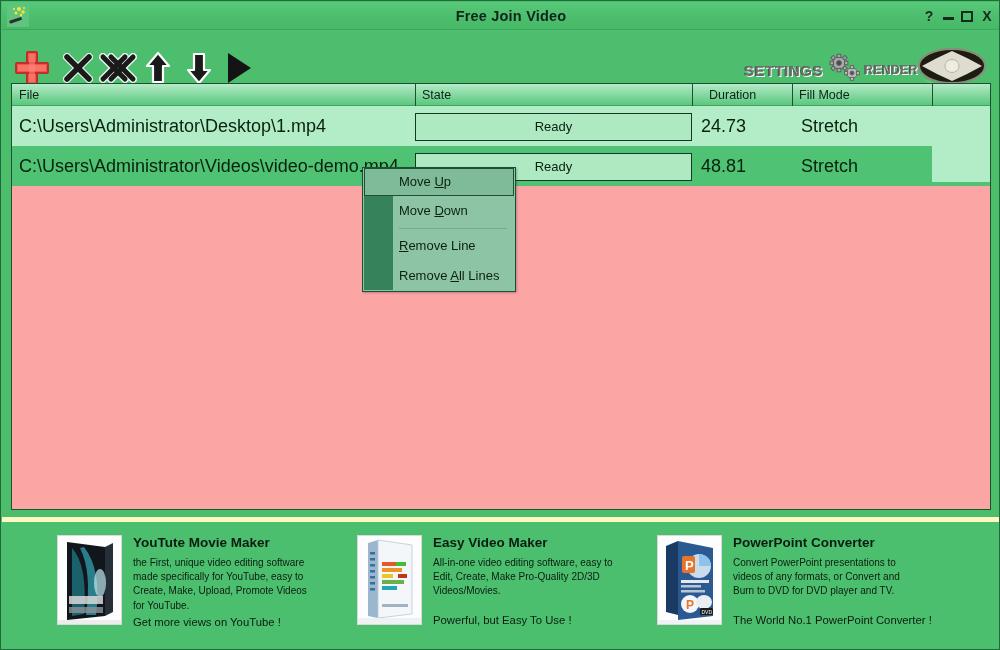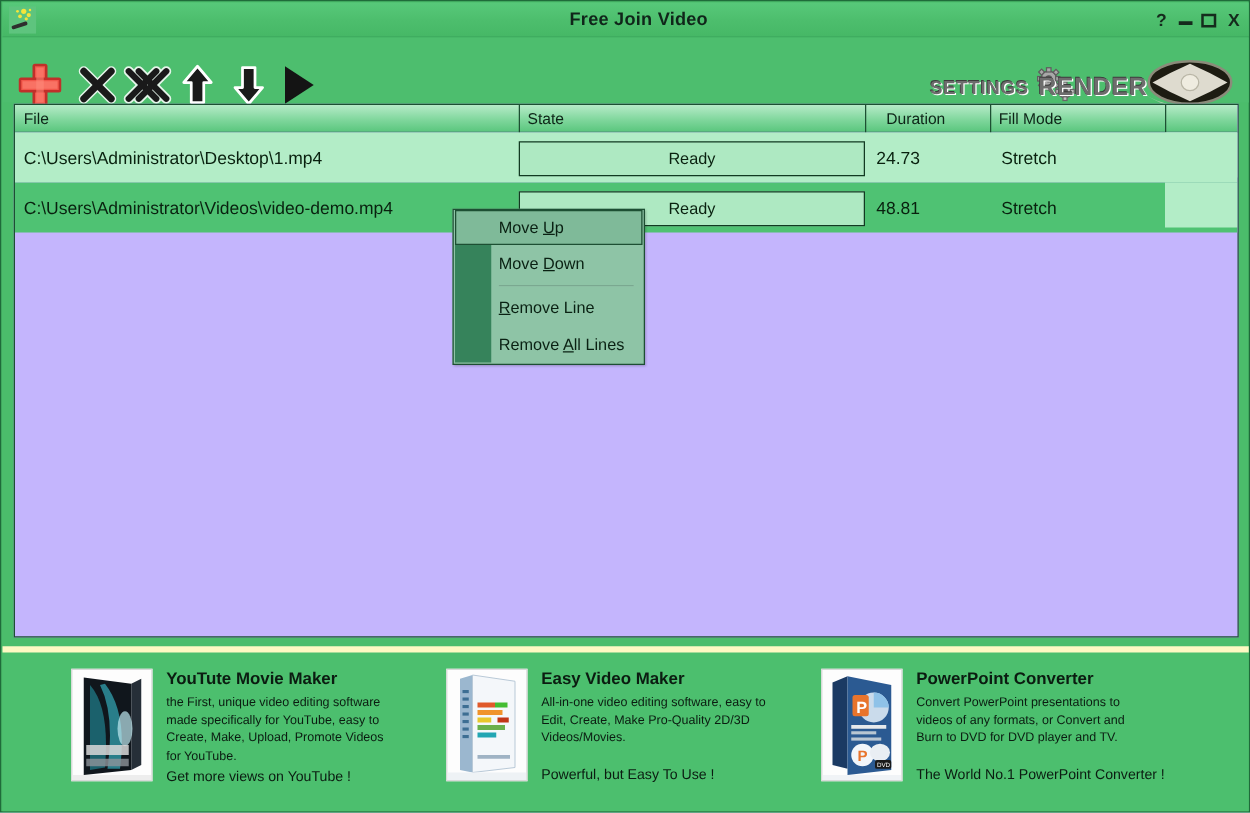--- a/index.html
+++ b/index.html
@@ -114,29 +114,29 @@
   }
   .brandword {
     font-size: 15px;
     font-weight: bold;
     letter-spacing: 0.5px;
     color: #6d6d6d;
     text-shadow: 1px 1px 0 #ffffff, -0.5px -0.5px 0 #3c3c3c;
     font-variant: small-caps;
     text-transform: uppercase;
   }
-  .brandword.small-caps-fix { font-size: 20px; }
+  .brandword.small-caps-fix { font-size: 12px; }
 
   
   #filelist {
     position: absolute;
     left: 10px; top: 82px;
     width: 980px; height: 427px;
     border: 1px solid #1d4f33;
-    background: #c4b5fd;
+    background: #fca5a5;
     overflow: hidden;
   }
   #list-header {
     position: relative;
     height: 22px;
     background: linear-gradient(to bottom, #b6ebc8 0%, #7ed69b 58%, #5cc77f 100%);
     border-bottom: 1px solid #3da55f;
   }
   .hcell {
     position: absolute;
@@ -157,21 +157,21 @@
     position: relative;
     height: 40px;
     cursor: default;
   }
   .row.odd  { background: #b3edc7; }
   .row.sel  { background: #4fc273; }
   .cell {
     position: absolute;
     top: 0; height: 36px;
     line-height: 40px;
-    font-size: 14px;
+    font-size: 18px;
     color: #09210f;
     padding-left: 7px;
     white-space: nowrap;
     overflow: hidden;
   }
   .cell.tail-bg {
     background: #b3edc7;
     padding-left: 0;
   }
   .state-box {

